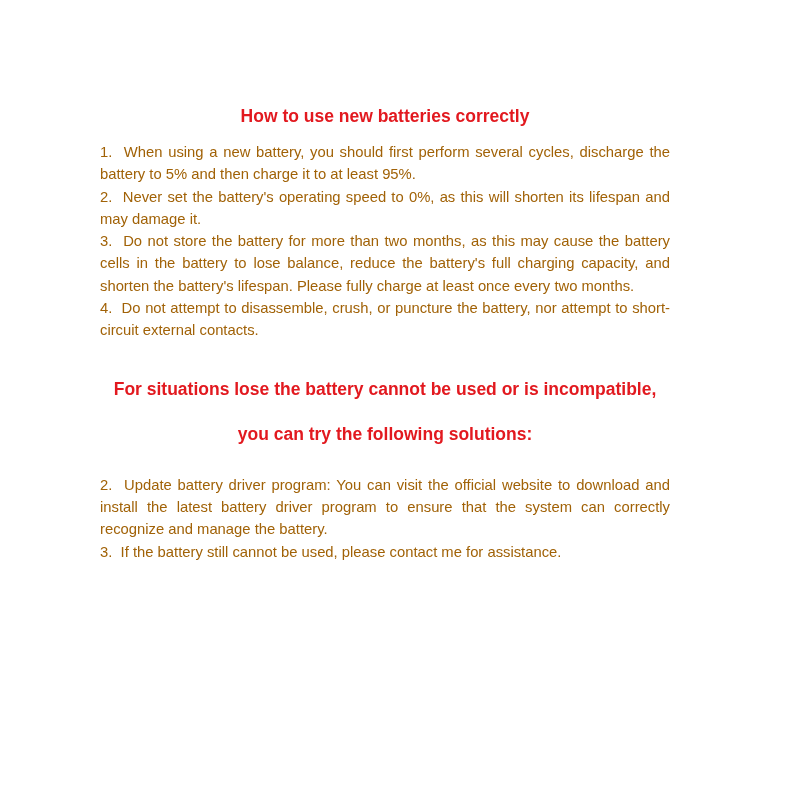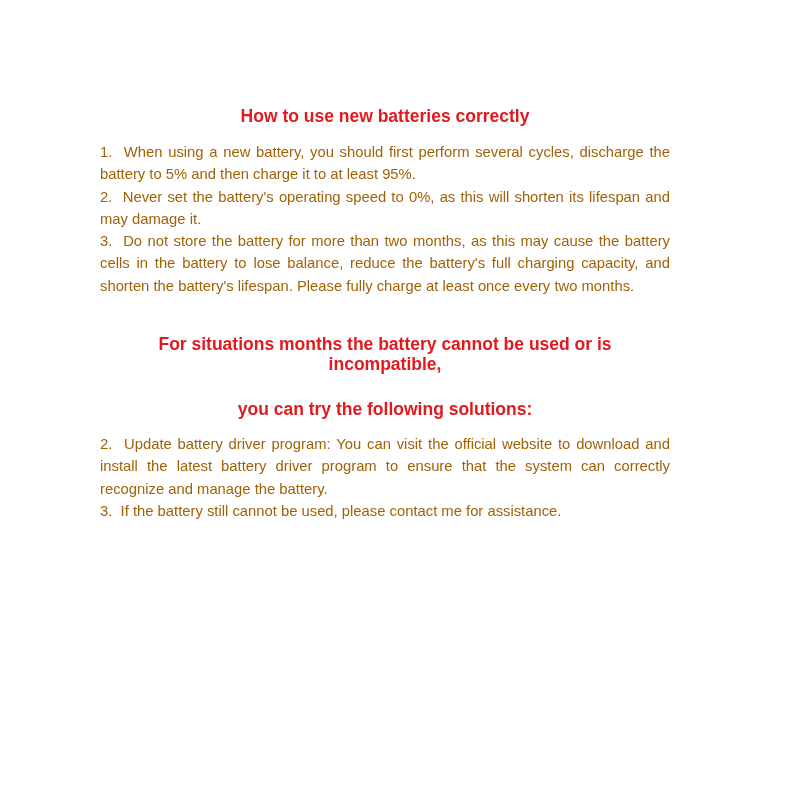--- a/index.html
+++ b/index.html
@@ -23,43 +23,44 @@
   .doc-heading {
     margin: 0;
     font-size: 17.5px;
     font-weight: bold;
     text-align: center;
     color: #e2191f;
     line-height: 20px;
   }
   .heading-1 { margin-bottom: 15px; }
   .heading-2 { margin-top: 37px; }
-  .heading-3 { margin-top: 25px; margin-bottom: 14px; }
+  .heading-3 { margin-top: 25px; margin-bottom: 30px; }
   .doc-body p {
     margin: 0;
     font-size: 14.8px;
     line-height: 22.3px;
     color: #a16207;
     text-align: justify;
   }
 </style>
 </head>
 <body>
 
 <div class="page">
 
   <h1 class="doc-heading heading-1">How to use new batteries correctly</h1>
 
   <div class="doc-body">
     <p>1.&nbsp; When using a new battery, you should first perform several cycles, discharge the battery to 5% and then charge it to at least 95%.</p>
     <p>2.&nbsp; Never set the battery's operating speed to 0%, as this will shorten its lifespan and may damage it.</p>
     <p>3.&nbsp; Do not store the battery for more than two months, as this may cause the battery cells in the battery to lose balance, reduce the battery's full charging capacity, and shorten the battery's lifespan. Please fully charge at least once every two months.</p>
+    <p>4.&nbsp; Do not attempt to disassemble, crush, or puncture the battery, nor attempt to short-circuit external contacts.</p>
   </div>
 
-  <h2 class="doc-heading heading-2">For situations months the battery cannot be used or is incompatible,</h2>
+  <h2 class="doc-heading heading-2">For situations lose the battery cannot be used or is incompatible,</h2>
 
   <h2 class="doc-heading heading-3">you can try the following solutions:</h2>
 
   <div class="doc-body">
     <p>2.&nbsp; Update battery driver program: You can visit the official website to download and install the latest battery driver program to ensure that the system can correctly recognize and manage the battery.</p>
     <p>3.&nbsp; If the battery still cannot be used, please contact me for assistance.</p>
   </div>
 
 </div>
 

